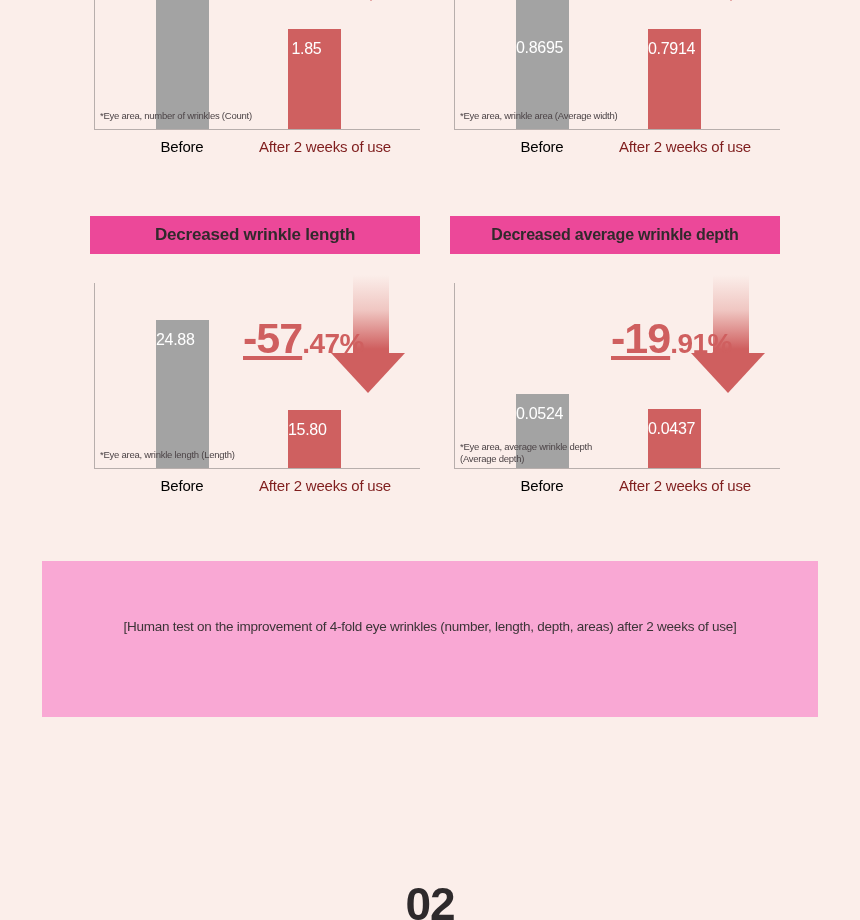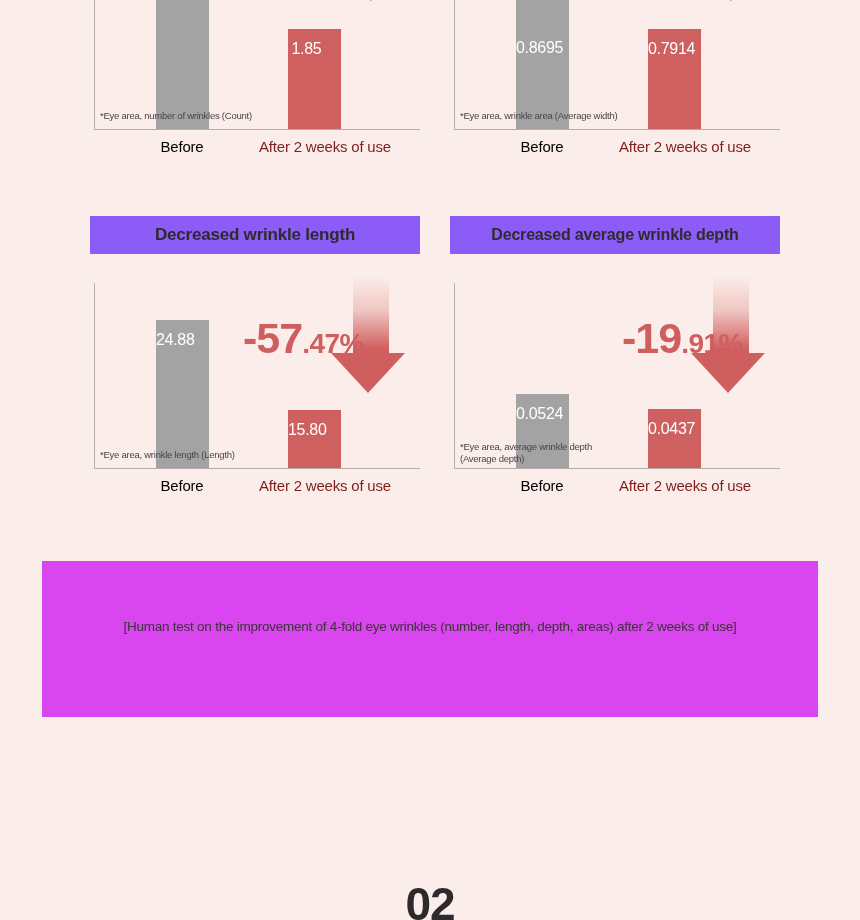--- a/index.html
+++ b/index.html
@@ -23,21 +23,21 @@
 
   
   .chart-card {
     position: absolute;
     width: 330px;
   }
   .chart-card.left  { left: 90px; }
   .chart-card.right { left: 450px; }
 
   .chart-title {
-    background: #8b5cf6;
+    background: #ec4899;
     color: #312a2c;
     font-size: 17px;
     font-weight: bold;
     text-align: center;
     line-height: 38px;
     height: 38px;
     letter-spacing: -0.2px;
   }
 
   .plot {
@@ -134,31 +134,31 @@
     border-top: 40px solid #cf5f5f;
   }
 
   .pct {
     position: absolute;
     color: #cf5f5f;
     white-space: nowrap;
     font-weight: bold;
     letter-spacing: -1px;
   }
-  .pct .big   { font-size: 43px; }
+  .pct .big   { font-size: 43px; text-decoration: underline; }
   .pct .small { font-size: 28px; letter-spacing: -0.5px; }
 
   
   .disclaimer {
     position: absolute;
     left: 42px;
     top: 561px;
     width: 776px;
     height: 156px;
-    background: #d946ef;
+    background: #f9a8d4;
     box-sizing: border-box;
   }
   .disclaimer-inner {
     position: absolute;
     left: 0;
     right: 0;
     top: 53px;
     text-align: center;
   }
   .disclaimer-line {
@@ -283,21 +283,21 @@
       </div>
 
       <div class="footnote-axis" style="bottom:4px;">*Eye area, average wrinkle depth
  (Average depth)</div>
 
       <div class="arrow" style="left:241px; top:-8px;">
         <div class="shaft"></div>
         <div class="head"></div>
       </div>
 
-      <div class="pct" style="left:172px; top:31px;">
+      <div class="pct" style="left:161px; top:31px;">
         <span class="big">-19</span><span class="small">.91%</span>
       </div>
     </div>
 
     <div class="xlabels">
       <div class="xlabel before">Before</div>
       <div class="xlabel after">After 2 weeks of use</div>
     </div>
   </div>
 

